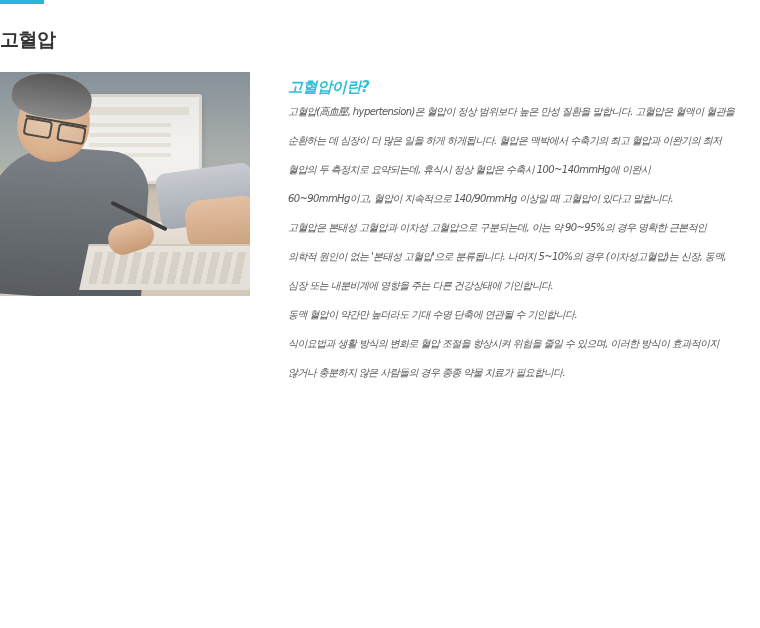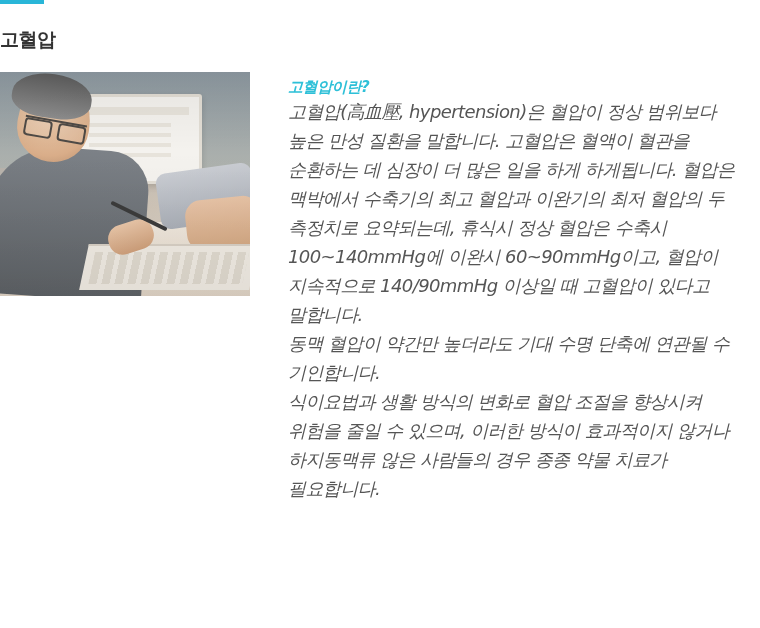--- a/index.html
+++ b/index.html
@@ -232,21 +232,21 @@
   .article h2 {
     margin: 6px 0 0 0;
     font-size: 15px;
     font-weight: bold;
     color: #2ec0d8;
     letter-spacing: -0.4px;
   }
 
   .article p {
     margin: 0;
-    font-size: 18px;
+    font-size: 10px;
     line-height: 29px;
     color: #555555;
     letter-spacing: -0.6px;
     word-break: keep-all;
   }
 
   .p1 { margin-top: 32px; }
   .p2 { margin-top: 29px; }
   .p3 { margin-top: 0; }
   .p4 { margin-top: 0; }
@@ -276,18 +276,19 @@
       <div class="glasses"></div>
       <div class="keyboard"></div>
       <div class="hand"></div>
       <div class="pen"></div>
       <div class="shade"></div>
     </div>
 
     <div class="article">
       <h2>고혈압이란?</h2>
       <p class="p1">고혈압(高血壓, hypertension)은 혈압이 정상 범위보다 높은 만성 질환을 말합니다. 고혈압은 혈액이 혈관을 순환하는 데 심장이 더 많은 일을 하게 하게됩니다. 혈압은 맥박에서 수축기의 최고 혈압과 이완기의 최저 혈압의 두 측정치로 요약되는데, 휴식시 정상 혈압은 수축시 100~140mmHg에 이완시 60~90mmHg이고, 혈압이 지속적으로 140/90mmHg 이상일 때 고혈압이 있다고 말합니다.</p>
+      <p class="p2">고혈압은 본태성 고혈압과 이차성 고혈압으로 구분되는데, 이는 약 90~95%의 경우 명확한 근본적인 의학적 원인이 없는 '본태성 고혈압'으로 분류됩니다. 나머지 5~10%의 경우 (이차성고혈압)는 신장, 동맥, 심장 또는 내분비계에 영향을 주는 다른 건강상태에 기인합니다.</p>
       <p class="p4">동맥 혈압이 약간만  높더라도 기대 수명 단축에 연관될 수 기인합니다.</p>
-      <p class="p5">식이요법과 생활 방식의 변화로 혈압 조절을 향상시켜 위험을 줄일 수 있으며, 이러한 방식이 효과적이지 않거나 하지동맥류 않은 사람들의 경우 종종 약물 치료가 필요합니다.</p>
+      <p class="p5">식이요법과 생활 방식의 변화로 혈압 조절을 향상시켜 위험을 줄일 수 있으며, 이러한 방식이 효과적이지 않거나 충분하지 않은 사람들의 경우 종종 약물 치료가 필요합니다.</p>
     </div>
 
   </div>
 </div>
 
 </body></html>

